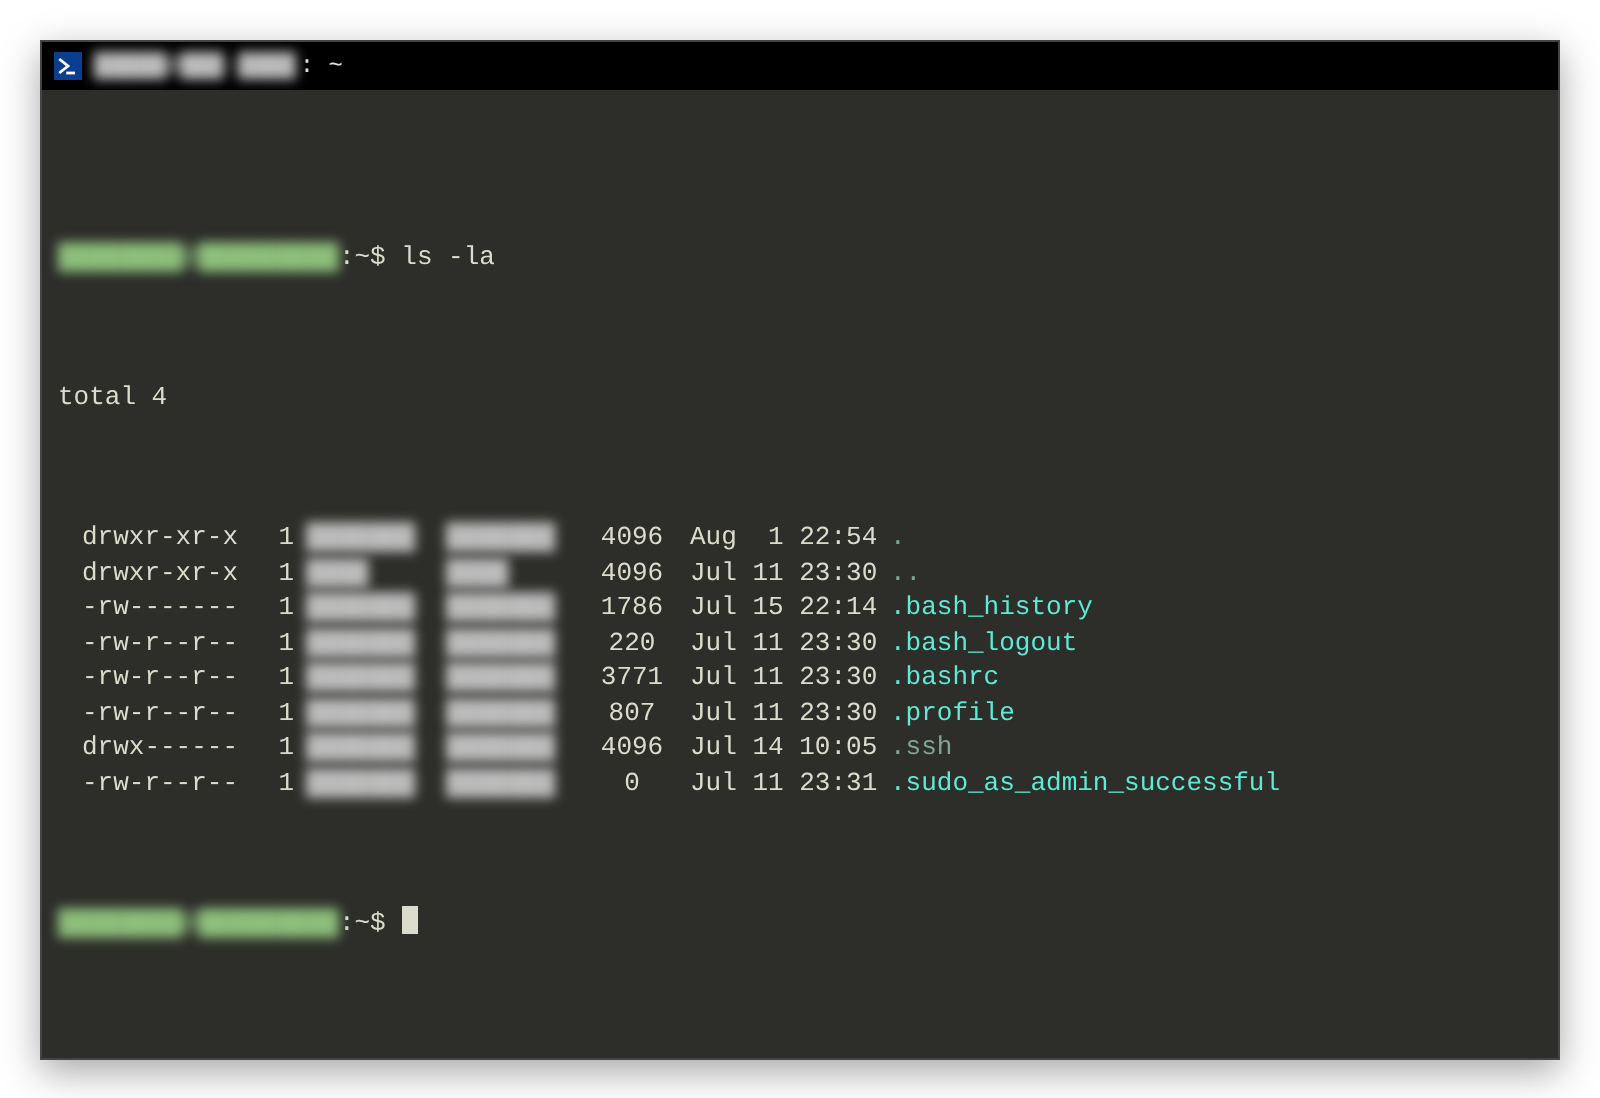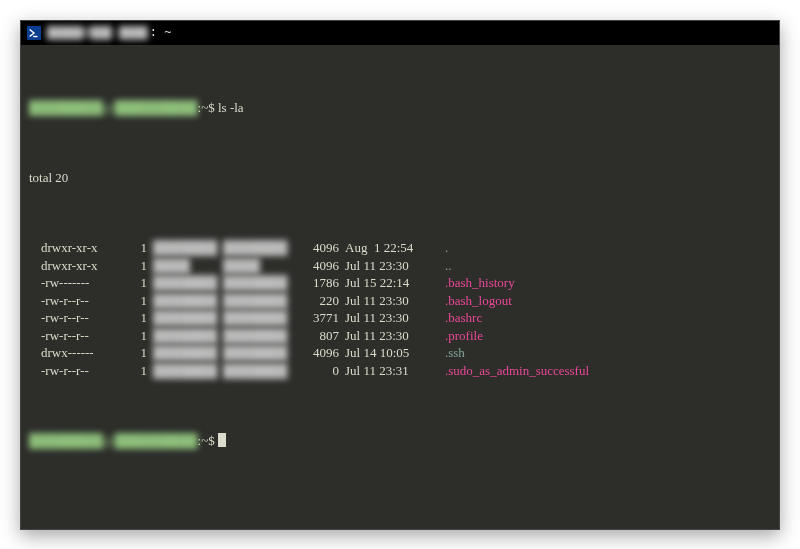--- a/index.html
+++ b/index.html
@@ -36,49 +36,48 @@
       justify-content: center;
     }
     .titlebar-text { display: flex; align-items: center; gap: 2px; }
     .blurred {
       filter: blur(3px);
       color: #bdbdbd;
       user-select: none;
     }
     .terminal-body {
       flex: 1;
-      padding: 1px 8px;
+      padding: 22px 8px;
       color: #dcdccc;
       font-size: 13px;
       line-height: 1.35;
       white-space: pre;
       overflow: hidden;
-      font-family: Liberation Serif, serif;
     }
     .line { display: block; }
     .prompt-user { color: #8ec07c; }
     .prompt-path { color: #dcdccc; }
     .cmd { color: #dcdccc; }
-    .fname { color: #ec4899; }
+    .fname { color: #5eead4; }
     .dir { color: #83a598; }
     .cursor {
       display: inline-block;
       width: 8px;
       height: 14px;
       background: #dcdccc;
       vertical-align: -2px;
       animation: blink 1s step-start infinite;
     }
     @keyframes blink { 50% { opacity: 0; } }
     .row { display: flex; }
     .col-perm { width: 90px; margin-left: 12px; }
     .col-links { width: 16px; text-align: right; margin-right: 6px;}
     .col-owner { width: 70px; }
     .col-group { width: 70px; }
-    .col-size { width: 46px; text-align: right; margin-right: 6px;}
+    .col-size { width: 46px; text-align: center; margin-right: 6px;}
     .col-date { width: 100px; }
     .col-name { }
   </style>
 </head>
 <body>
 
 <div class="terminal-window">
   <div class="titlebar">
     <span class="titlebar-icon">
       <svg viewBox="0 0 16 16" width="14" height="14">
@@ -90,19 +89,19 @@
     <span class="titlebar-text">
       <span class="blurred">█████@███-████</span>
       <span>: ~</span>
     </span>
   </div>
 
   <div class="terminal-body">
     
     <div class="line"><span class="prompt-user blurred">████████@█████████</span><span class="prompt-path">:~$</span><span> </span><span class="cmd">ls -la</span></div>
     
-    <div class="line">total 20</div>
+    <div class="line">total 4</div>
     
     <div id="listing"><div class="line row"><span class="col-perm">drwxr-xr-x</span><span class="col-links">1</span><span class="col-owner blurred">███████</span><span class="col-group blurred">███████</span><span class="col-size">4096</span><span class="col-date">Aug  1 22:54</span><span class="col-name dir">.</span></div><div class="line row"><span class="col-perm">drwxr-xr-x</span><span class="col-links">1</span><span class="col-owner blurred">████</span><span class="col-group blurred">████</span><span class="col-size">4096</span><span class="col-date">Jul 11 23:30</span><span class="col-name dir">..</span></div><div class="line row"><span class="col-perm">-rw-------</span><span class="col-links">1</span><span class="col-owner blurred">███████</span><span class="col-group blurred">███████</span><span class="col-size">1786</span><span class="col-date">Jul 15 22:14</span><span class="col-name fname">.bash_history</span></div><div class="line row"><span class="col-perm">-rw-r--r--</span><span class="col-links">1</span><span class="col-owner blurred">███████</span><span class="col-group blurred">███████</span><span class="col-size">220</span><span class="col-date">Jul 11 23:30</span><span class="col-name fname">.bash_logout</span></div><div class="line row"><span class="col-perm">-rw-r--r--</span><span class="col-links">1</span><span class="col-owner blurred">███████</span><span class="col-group blurred">███████</span><span class="col-size">3771</span><span class="col-date">Jul 11 23:30</span><span class="col-name fname">.bashrc</span></div><div class="line row"><span class="col-perm">-rw-r--r--</span><span class="col-links">1</span><span class="col-owner blurred">███████</span><span class="col-group blurred">███████</span><span class="col-size">807</span><span class="col-date">Jul 11 23:30</span><span class="col-name fname">.profile</span></div><div class="line row"><span class="col-perm">drwx------</span><span class="col-links">1</span><span class="col-owner blurred">███████</span><span class="col-group blurred">███████</span><span class="col-size">4096</span><span class="col-date">Jul 14 10:05</span><span class="col-name dir">.ssh</span></div><div class="line row"><span class="col-perm">-rw-r--r--</span><span class="col-links">1</span><span class="col-owner blurred">███████</span><span class="col-group blurred">███████</span><span class="col-size">0</span><span class="col-date">Jul 11 23:31</span><span class="col-name fname">.sudo_as_admin_successful</span></div></div>
     
     <div class="line"><span class="prompt-user blurred">████████@█████████</span><span class="prompt-path">:~$</span><span> </span><span class="cursor"></span></div>
   </div>
 </div>
 
 </body></html>

